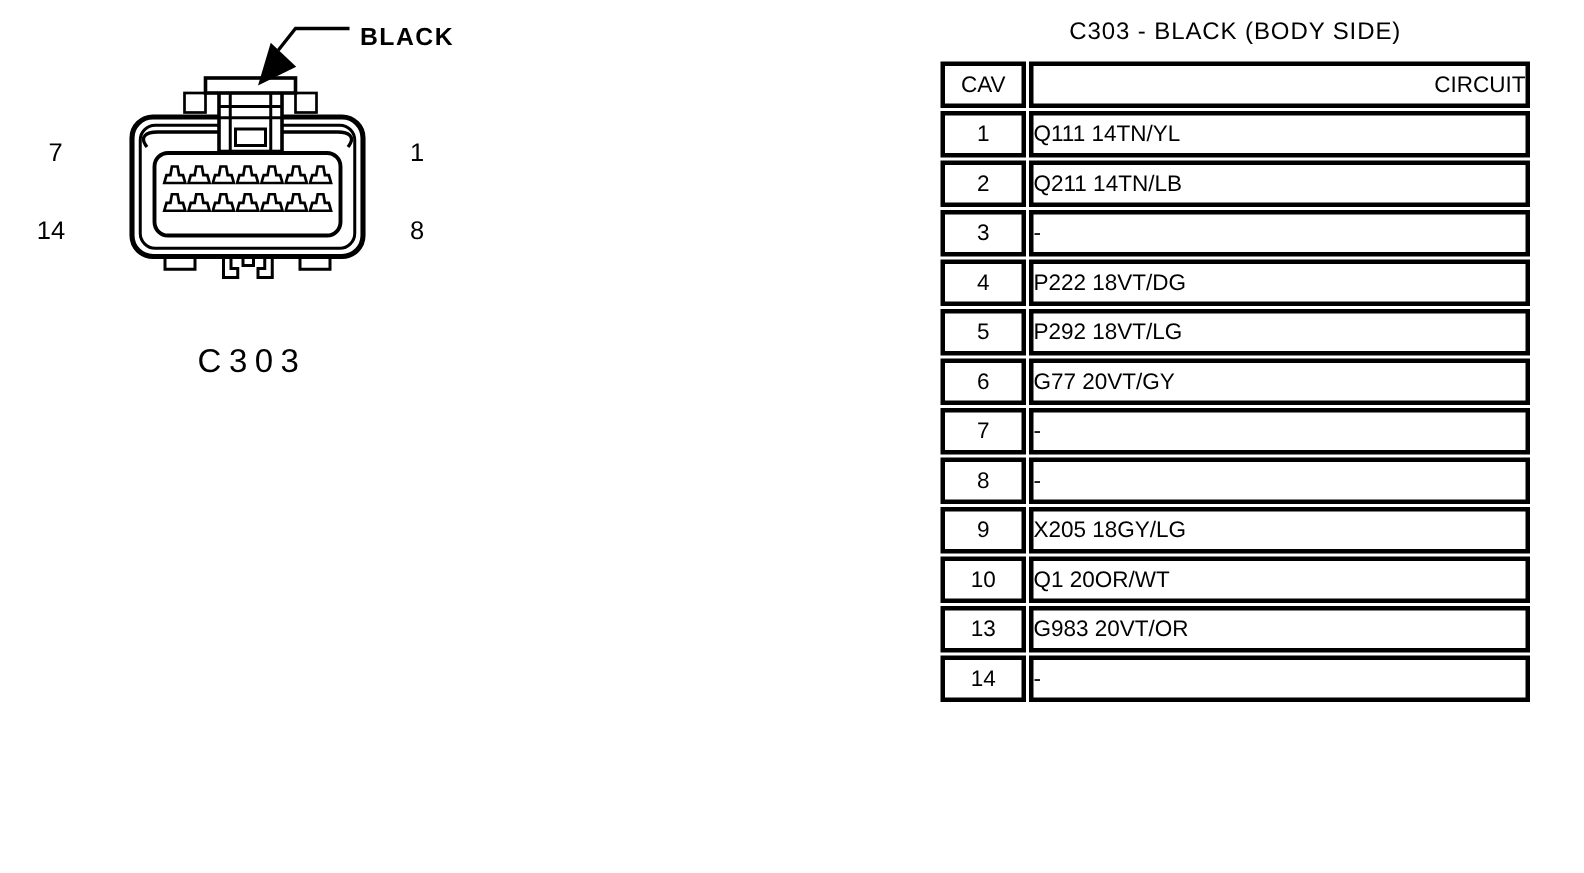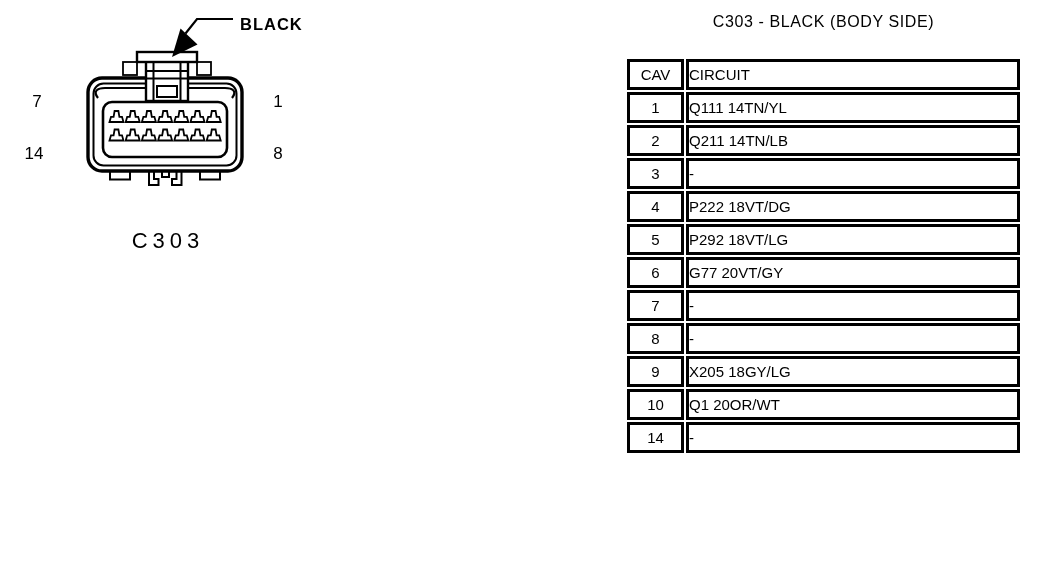--- a/index.html
+++ b/index.html
@@ -6,31 +6,31 @@
   body{
     width:1056px;height:582px;position:relative;background:#ffffff;
     font-family:"Liberation Sans",sans-serif;color:#000;
     -webkit-font-smoothing:none;
   }
   .connector-diagram{position:absolute;left:0;top:0}
   .svg-label{font-family:"Liberation Sans",sans-serif;fill:#000}
   .table-wrap{position:absolute;left:625px;top:13px;width:397px}
   .table-title{
     text-align:center;font-size:16px;letter-spacing:.6px;
-    margin-bottom:26px;white-space:nowrap;font-weight:500;
+    margin-bottom:8px;white-space:nowrap;font-weight:500;
   }
   table.pinout{
     border-collapse:separate;border-spacing:2px;width:100%;table-layout:fixed;
   }
   table.pinout th,table.pinout td{
     border:3px solid #000;height:25px;font-size:15px;line-height:25px;
     padding:0;overflow:hidden;white-space:nowrap;font-weight:400;
   }
   th.cav-col,td.cav-cell{text-align:center}
-  th.circuit-col{text-align:left}
+  th.circuit-col{text-align:right}
   td.circuit-cell{text-align:left;padding:0 0 0 8px}
 </style>
 </head>
 <body>
 
 <svg class="connector-diagram" width="330" height="270" viewBox="0 0 330 270">
   <defs>
     <path id="pin" d="M0.5,12 L2,6.8 L4.6,6.8 L5.6,1 L9.4,1 L10.4,6.8 L13,6.8 L14.5,12 Z"></path>
   </defs>
 
@@ -143,18 +143,22 @@
         </tr>
         <tr>
           <td class="cav-cell">9</td>
           <td class="circuit-cell">X205 18GY/LG</td>
         </tr>
         <tr>
           <td class="cav-cell">10</td>
           <td class="circuit-cell">Q1 20OR/WT</td>
         </tr>
         <tr>
+          <td class="cav-cell">13</td>
+          <td class="circuit-cell">G983 20VT/OR</td>
+        </tr>
+        <tr>
           <td class="cav-cell">14</td>
           <td class="circuit-cell">-</td>
         </tr>
       </tbody>
   </table>
 </div>
 
 </body></html>

